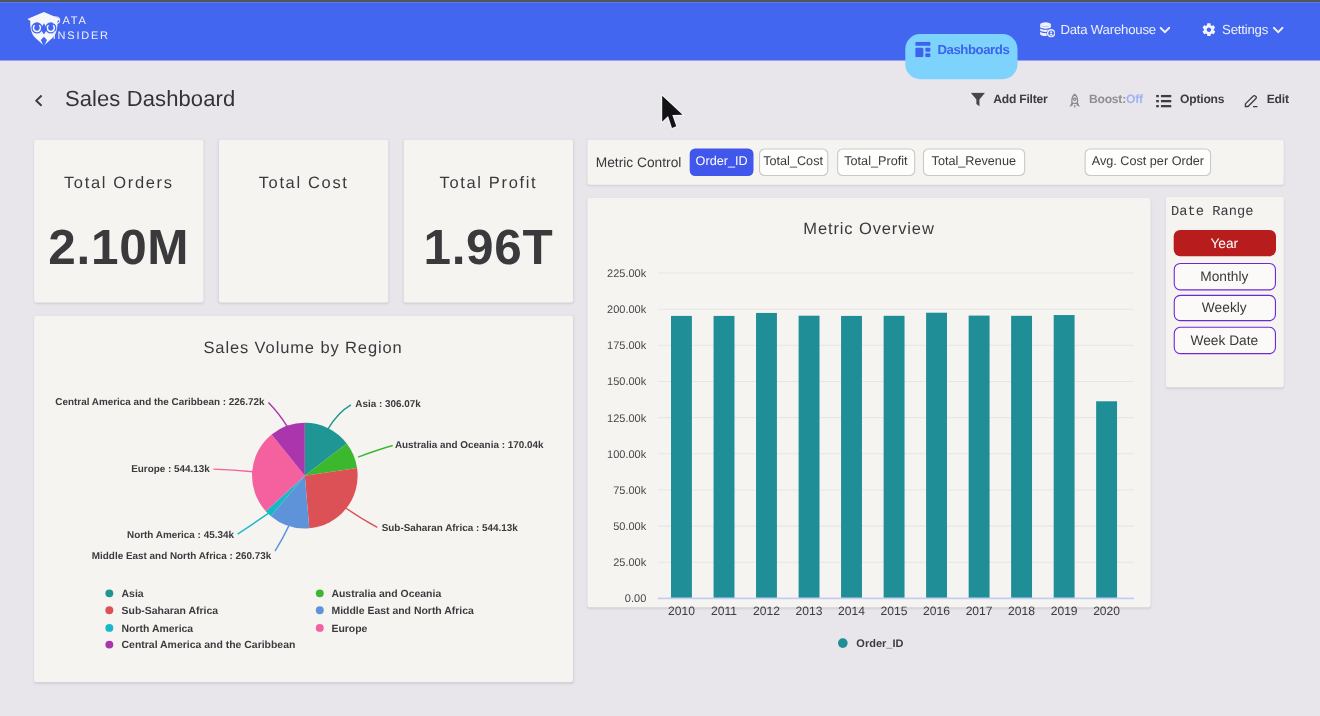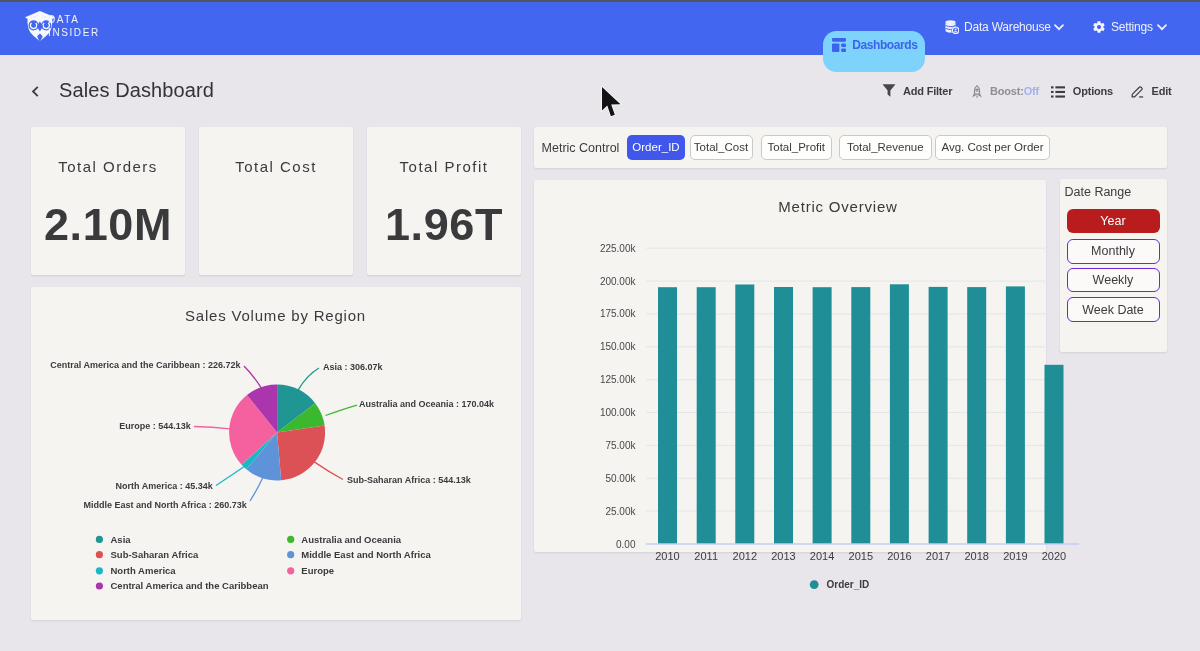--- a/index.html
+++ b/index.html
@@ -16,24 +16,24 @@
 .pagetitle { left:59px; top:78.5px; font-size:20px; letter-spacing:0.1px; color:#333336; }
 .hr { top:84px; height:14px; display:flex; align-items:center; font-size:11px; color:#3d3d40; font-weight:bold; letter-spacing:-0.2px; }
 .card { background:#f5f4f1; box-shadow:0 1px 2px rgba(60,60,70,0.12); border-radius:2px; }
 .kpi { top:127px; width:154px; height:147.5px; }
 .kpi .t { position:absolute; width:100%; text-align:center; top:31.4px; font-size:15px; color:#3a3a3d; letter-spacing:1.5px; }
 .kpi .v { position:absolute; width:100%; text-align:center; top:72.3px; font-size:45px; font-weight:bold; color:#3a3a3d; letter-spacing:0.6px; }
 .metricbar { left:534px; top:127px; width:632.5px; height:41px; }
 .mbtn { height:25px; border-radius:5px; font-size:11.5px; display:flex; align-items:center; justify-content:center; position:absolute; top:7px; white-space:nowrap; }
 .mbtn.sel { background:#4157ec; color:#fff; }
 .mbtn.un { background:#fefefc; color:#3a3a3d; border:1px solid #c9c9c9; }
-.chartcard { left:534px; top:180px; width:512px; height:372px;padding-left:48px; }
+.chartcard { left:534px; top:180px; width:512px; height:372px; }
 .piecard { left:31px; top:287px; width:490px; height:333px; }
 .datecard { left:1060px; top:179px; width:107px; height:173px; }
-.datecard .dl { position:absolute; left:4.5px; top:6px; font-size:12.5px; color:#3b3b3e; }
+.datecard .dl { position:absolute; left:4.5px; top:6px; font-size:12.5px; color:#3b3b3e;font-family:Liberation Mono, monospace; }
 .dbtn { position:absolute; left:6.5px; width:93px; height:24.5px; border-radius:6px; font-size:12.5px; display:flex; align-items:center; justify-content:center; }
 .dbtn.sel { background:#b91c1c; color:#fff; }
 .dbtn.un { background:#fbfaf8; border:1px solid #6d28d9; color:#3b3b3e; }
 </style>
 </head>
 <body>
 <div class="abs topline"></div>
 <div class="abs nav"></div>
 
 <svg class="abs" style="left:24.5px;top:10.5px" width="30" height="32" viewBox="0 0 30 32">
@@ -122,21 +122,21 @@
     <div class="t">Total Profit</div>
     <div class="v">1.96T</div>
   </div>
 
 <div class="abs card metricbar"></div>
 <div class="abs" style="left:541.6px;top:141px;font-size:12.5px;color:#3b3b3e">Metric Control</div>
 <div class="abs mbtn sel" style="left:627px;width:58px;top:134.5px">Order_ID</div>
 <div class="abs mbtn un" style="left:689.5px;width:63px;top:134.5px">Total_Cost</div>
 <div class="abs mbtn un" style="left:761px;width:70.5px;top:134.5px">Total_Profit</div>
 <div class="abs mbtn un" style="left:839px;width:92.5px;top:134.5px">Total_Revenue</div>
-<div class="abs mbtn un" style="left:935px;width:115px;top:134.5px">Avg. Cost per Order</div>
+<div class="abs mbtn un" style="left:986px;width:115px;top:134.5px">Avg. Cost per Order</div>
 
 <div class="abs card chartcard">
 <svg width="512" height="441" viewBox="0 0 512 441" font-family="Liberation Sans, sans-serif">
   <text x="256" y="32.4" font-size="15" letter-spacing="0.8" fill="#3a3a3d" text-anchor="middle">Metric Overview</text>
   <g font-size="10" fill="#48484b" text-anchor="end">
     <text x="53.5" y="71.7">225.00k</text>
         <text x="53.5" y="104.6">200.00k</text>
         <text x="53.5" y="137.4">175.00k</text>
         <text x="53.5" y="170.3">150.00k</text>
         <text x="53.5" y="203.2">125.00k</text>

